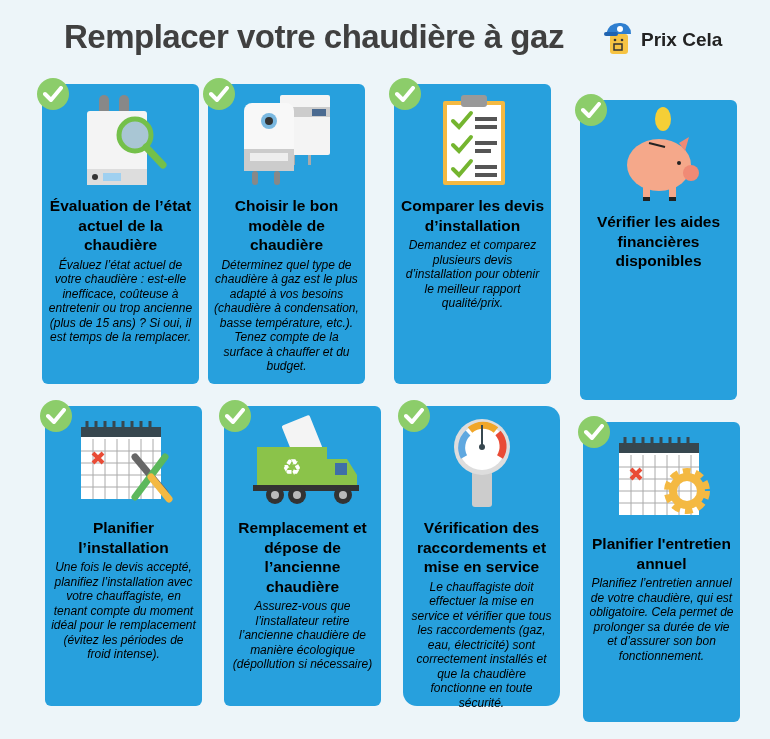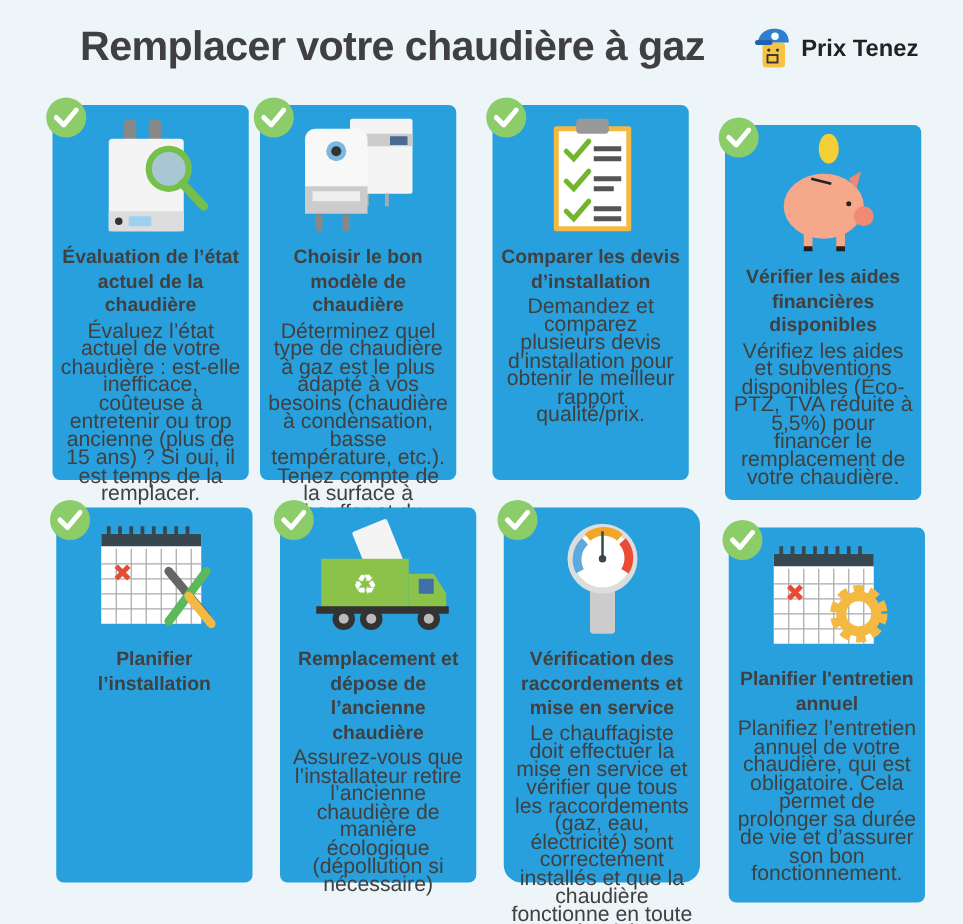--- a/index.html
+++ b/index.html
@@ -3,42 +3,42 @@
 <meta charset="utf-8">
 <style>
   html,body{margin:0;padding:0;}
   body{width:770px;height:739px;background:#edf5f9;position:relative;overflow:hidden;font-family:"Liberation Sans",sans-serif;}
   .title{position:absolute;left:44px;top:18px;font-size:33px;font-weight:700;color:#404040;letter-spacing:-0.5px;white-space:nowrap;margin-left:20px;}
   .brand{position:absolute;left:603px;top:22px;height:36px;display:flex;align-items:center;}
   .brand-text{font-size:19px;font-weight:700;color:#222;margin-left:6px;}
   .card{position:absolute;width:157px;height:300px;background:#27a0dd;border-radius:6px;}
   .check{position:absolute;width:32px;height:32px;border-radius:50%;background:#8ccd6a;left:-5px;top:-6px;display:flex;align-items:center;justify-content:center;}
   .icon{position:absolute;left:0;right:0;top:4px;height:105px;display:flex;align-items:center;justify-content:center;}
-  .card-body{position:absolute;left:6px;right:6px;top:112px;text-align:center;color:#404040;}
+  .card-body{position:absolute;left:6px;right:6px;top:112px;text-align:center;color:#000000;}
   .card-title{font-size:15.5px;font-weight:700;line-height:19.5px;}
-  .card-desc{font-size:17px;line-height:14.5px;margin-top:3px;}
+  .card-desc{font-size:12px;line-height:14.5px;margin-top:3px;font-style:italic;}
 </style>
 </head>
 <body>
 
 <div class="title">Remplacer votre chaudière à gaz</div>
 
 <div class="brand">
   <span>
     <svg width="32" height="36" viewBox="0 0 32 36">
       <rect x="7" y="14" width="18" height="20" rx="3" fill="#f6c343"></rect>
       <path d="M3 14 Q6 2 18 3 Q28 4 28 14 Z" fill="#2f7fd0"></path>
       <rect x="1" y="12" width="14" height="4" rx="2" fill="#1f63b0"></rect>
       <circle cx="17" cy="9" r="3" fill="#fff"></circle>
       <rect x="11" y="24" width="8" height="6" fill="none" stroke="#333" stroke-width="1.5"></rect>
       <circle cx="12" cy="20" r="1.3" fill="#333"></circle>
         <circle cx="19" cy="20" r="1.3" fill="#333"></circle>
     </svg>
   </span>
-  <span class="brand-text">Prix Tenez</span>
+  <span class="brand-text">Prix Cela</span>
 </div>
 
 <div class="card" style="left:42px;top:84px;">
   <div class="check">
       <svg width="20" height="16" viewBox="0 0 20 16">
         <path d="M2 8 L8 14 L18 2" stroke="#fff" stroke-width="4" fill="none" stroke-linecap="round" stroke-linejoin="round"></path>
       </svg>
     </div>
   <div class="icon">
     <svg width="100" height="100" viewBox="0 0 100 100">
@@ -133,21 +133,20 @@
       <rect x="34" y="78" width="7" height="14" fill="#f5a88a"></rect>
         <rect x="60" y="78" width="7" height="14" fill="#f5a88a"></rect>
       <rect x="34" y="90" width="7" height="4" fill="#222"></rect>
         <rect x="60" y="90" width="7" height="4" fill="#222"></rect>
       <line x1="40" y1="36" x2="56" y2="40" stroke="#222" stroke-width="2"></line>
       <circle cx="70" cy="56" r="2" fill="#222"></circle>
     </svg>
   </div>
   <div class="card-body">
     <div class="card-title">Vérifier les aides financières disponibles</div>
-    <div class="card-desc">Vérifiez les aides et subventions disponibles (Éco-PTZ, TVA réduite à 5,5%) pour financer le remplacement de votre chaudière.</div>
   </div>
 </div>
 
 <div class="card" style="left:45px;top:406px;">
   <div class="check">
       <svg width="20" height="16" viewBox="0 0 20 16">
         <path d="M2 8 L8 14 L18 2" stroke="#fff" stroke-width="4" fill="none" stroke-linecap="round" stroke-linejoin="round"></path>
       </svg>
     </div>
   <div class="icon">
@@ -177,20 +176,21 @@
           <line x1="84" y1="26" x2="84" y2="86"></line>
         </g>
       <path d="M24 40 l10 10 M34 40 l-10 10" stroke="#e94b35" stroke-width="4"></path>
       <line x1="66" y1="44" x2="96" y2="80" stroke="#666" stroke-width="7" stroke-linecap="round"></line>
       <line x1="96" y1="44" x2="66" y2="84" stroke="#5cb85c" stroke-width="7" stroke-linecap="round"></line>
       <line x1="82" y1="64" x2="100" y2="86" stroke="#f4b942" stroke-width="7" stroke-linecap="round"></line>
     </svg>
   </div>
   <div class="card-body">
     <div class="card-title">Planifier l’installation</div>
+    <div class="card-desc">Une fois le devis accepté, planifiez l’installation avec votre chauffagiste, en tenant compte du moment idéal pour le remplacement (évitez les périodes de froid intense).</div>
   </div>
 </div>
 
 <div class="card" style="left:224px;top:406px;">
   <div class="check">
       <svg width="20" height="16" viewBox="0 0 20 16">
         <path d="M2 8 L8 14 L18 2" stroke="#fff" stroke-width="4" fill="none" stroke-linecap="round" stroke-linejoin="round"></path>
       </svg>
     </div>
   <div class="icon">

